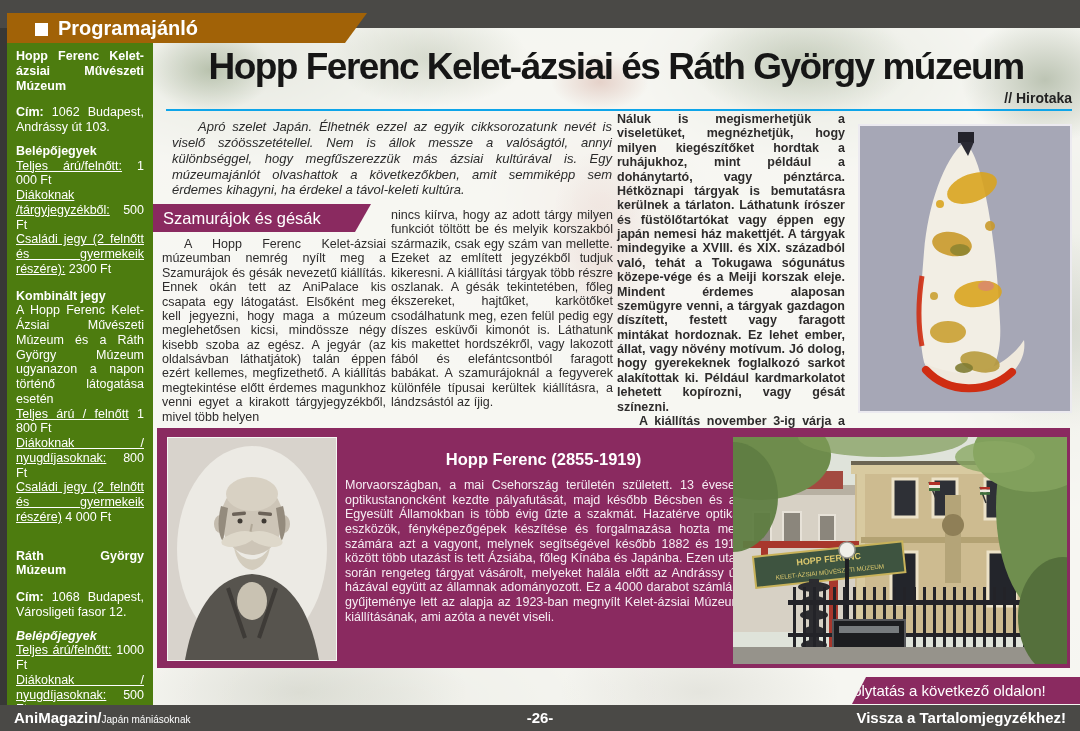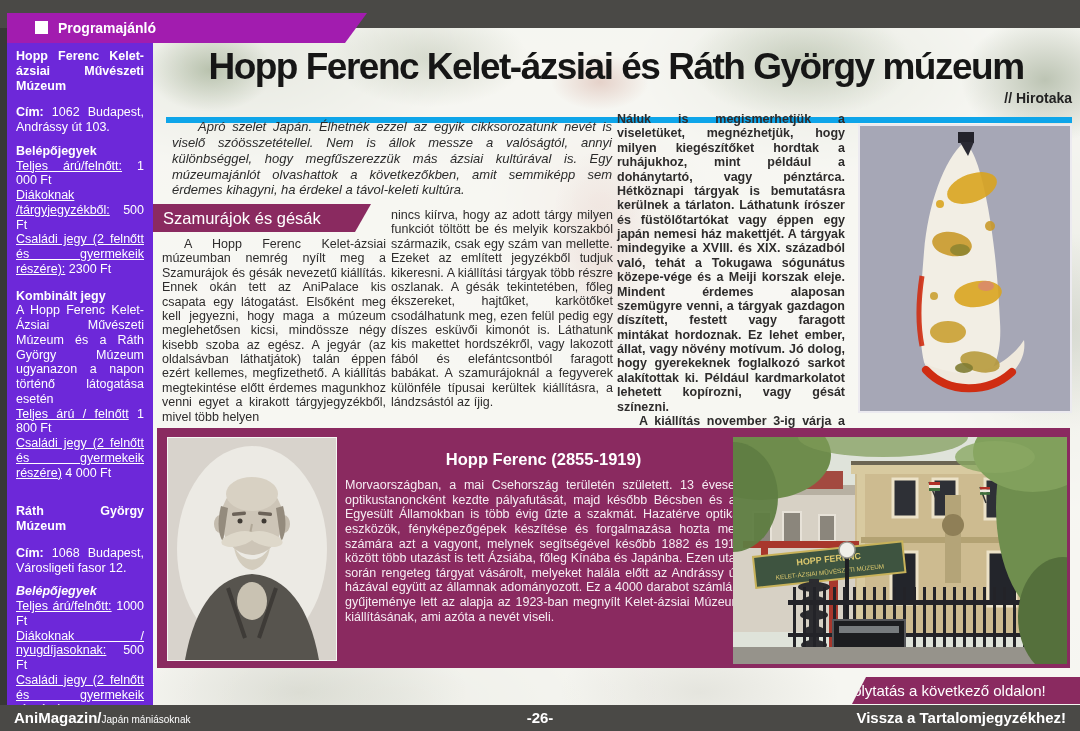--- a/index.html
+++ b/index.html
@@ -26,39 +26,39 @@
       radial-gradient(120px 90px at 1045px 80px, rgba(95,115,80,.38), transparent 70%),
       radial-gradient(70px 40px at 600px 82px, rgba(170,80,60,.22), transparent 70%),
       radial-gradient(80px 160px at 602px 260px, rgba(180,100,90,.13), transparent 70%),
       radial-gradient(200px 140px at 1062px 330px, rgba(120,130,110,.20), transparent 70%),
       radial-gradient(240px 100px at 300px 692px, rgba(140,145,125,.22), transparent 70%),
       radial-gradient(200px 90px at 700px 692px, rgba(150,150,135,.18), transparent 70%);}
   
   .leftstrip{position:absolute;left:0;top:0;width:7px;height:731px;background:#383836;z-index:3;}
   .topbar{position:absolute;left:0;top:0;width:1080px;height:28px;background:#4a4946;z-index:3;}
   .footerbar{position:absolute;left:0;top:705px;width:1080px;height:26px;background:#4a4946;z-index:4;color:#fff;}
-  .banner{position:absolute;left:7px;top:13px;width:360px;height:30px;background:#a21caf;z-index:5;
+  .banner{position:absolute;left:7px;top:13px;width:360px;height:30px;background:#a16207;z-index:5;
     clip-path:polygon(0 0,100% 0,calc(100% - 22px) 100%,0 100%);
-    color:#fff;font-weight:bold;font-size:14px;line-height:30px;}
+    color:#fff;font-weight:bold;font-size:20px;line-height:30px;}
   .banner .bullet{display:inline-block;width:13px;height:13px;background:#fff;margin:0 10px 0 28px;vertical-align:-1px;}
   
-  .sidebar{position:absolute;left:7px;top:42px;width:146px;height:663px;background:#6d28d9;z-index:4;
+  .sidebar{position:absolute;left:7px;top:42px;width:146px;height:663px;background:#4d7c0f;z-index:4;
     box-sizing:border-box;padding:7px 9px;color:#fff;font-size:12.5px;line-height:1.18;text-align:justify;}
   .sidebar p{margin:0;}
   .sb.b{font-weight:bold;}
   .sb.bi{font-weight:bold;font-style:italic;}
   .gap{margin-top:12px !important;}
   .tight{margin-top:9px !important;}
   .biggap{margin-top:24px !important;}
   .u{text-decoration:underline;}
   
   .title{position:absolute;left:160px;top:46px;width:912px;z-index:3;margin:0;text-align:center;
     font-size:37px;font-weight:bold;letter-spacing:-1.5px;color:#161616;white-space:nowrap;}
   .byline-row{position:absolute;left:166px;top:90px;width:906px;z-index:3;text-align:right;
-    font-size:14px;font-weight:bold;color:#222;border-bottom:6px solid #0ea5e9;padding-bottom:11px;}
+    font-size:14px;font-weight:bold;color:#222;border-bottom:2px solid #0ea5e9;padding-bottom:3px;}
   .intro{position:absolute;left:172px;top:119px;width:440px;z-index:3;margin:0;
     font-style:italic;font-size:13px;line-height:1.22;text-align:justify;text-indent:26px;color:#2b2b2b;}
   .ribbon{position:absolute;left:153px;top:204px;width:218px;height:28px;background:#8a2a60;z-index:3;
     clip-path:polygon(0 0,100% 0,calc(100% - 16px) 100%,0 100%);
     color:#fff;font-size:16.5px;line-height:28px;padding-left:10px;box-sizing:border-box;}
   .col{position:absolute;z-index:3;margin:0;font-size:12.5px;line-height:1.15;text-align:justify;color:#2e2c2c;}
   .col1{left:162px;top:237px;width:224px;text-indent:22px;}
   .col2{left:391px;top:208px;width:222px;}
   .col3wrap{position:absolute;left:617px;top:112px;width:228px;z-index:3;font-weight:bold;}
   .col3wrap p{margin:0;font-size:12.5px;line-height:1.15;text-align:justify;color:#2e2c2c;}
@@ -103,20 +103,21 @@
   <p class="sb b">Hopp Ferenc Kelet-ázsiai Művészeti Múzeum</p>
   <p class="gap"><b>Cím:</b> <span>1062 Budapest, Andrássy út 103.</span></p>
   <p class="sb b tight">Belépőjegyek</p>
   <p><span class="u">Teljes árú/felnőtt:</span> <span>1 000 Ft</span></p>
   <p><span class="u">Diákoknak /tárgyjegyzékből:</span> <span>500 Ft</span></p>
   <p><span class="u">Családi jegy (2 felnőtt és gyermekeik részére):</span> <span>2300 Ft</span></p>
 
   <p class="sb b gap">Kombinált jegy</p>
   <p>A Hopp Ferenc Kelet-Ázsiai Művészeti Múzeum és a Ráth György Múzeum ugyanazon a napon történő látogatása esetén</p>
   <p><span class="u">Teljes árú / felnőtt</span> <span>1 800 Ft</span></p>
+  <p><span class="u">Diákoknak / nyugdíjasoknak:</span> <span>800 Ft</span></p>
   <p><span class="u">Családi jegy (2 felnőtt és gyermekeik részére)</span> <span>4 000 Ft</span></p>
 
   <p class="sb b biggap">Ráth György Múzeum</p>
   <p class="gap"><b>Cím:</b> <span>1068 Budapest, Városligeti fasor 12.</span></p>
   <p class="sb bi tight">Belépőjegyek</p>
   <p><span class="u">Teljes árú/felnőtt:</span> <span>1000 Ft</span></p>
   <p><span class="u">Diákoknak / nyugdíjasoknak:</span> <span>500 Ft</span></p>
   <p><span class="u">Családi jegy (2 felnőtt és gyermekeik részére):</span> </p>
 
 </aside>

